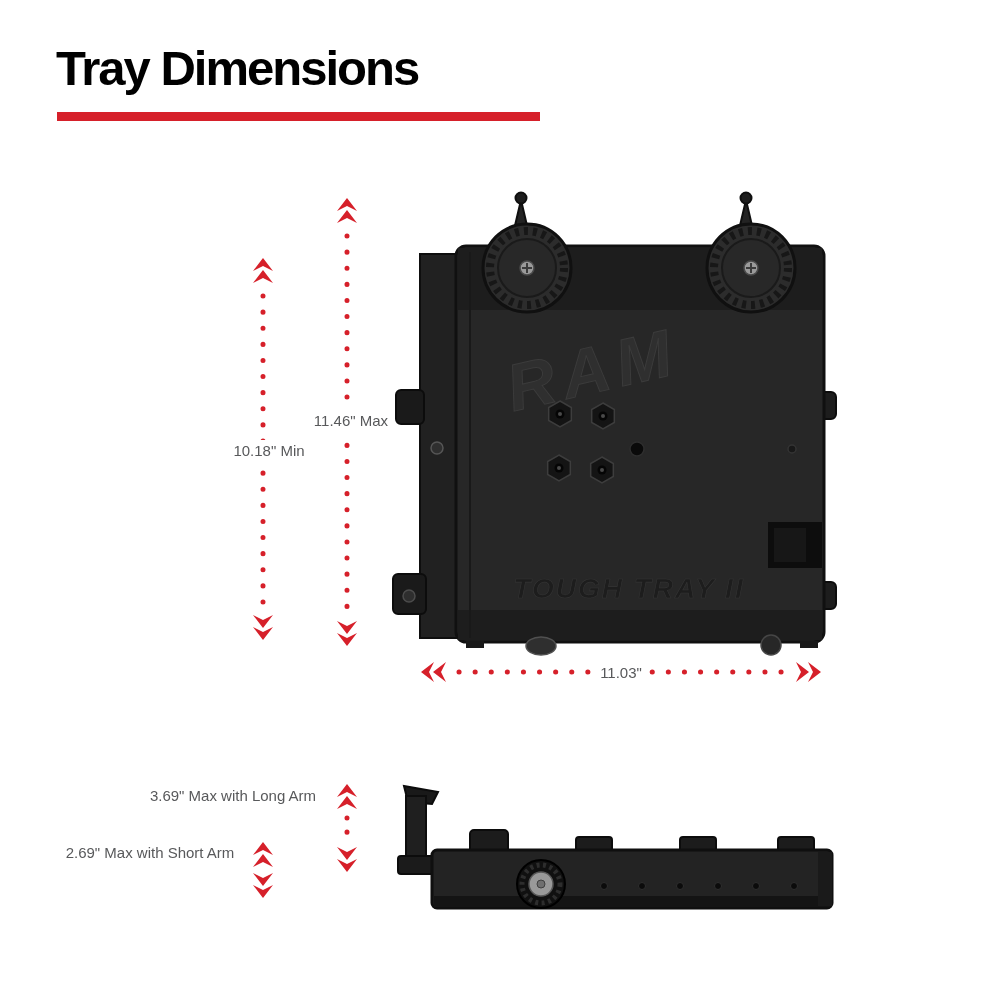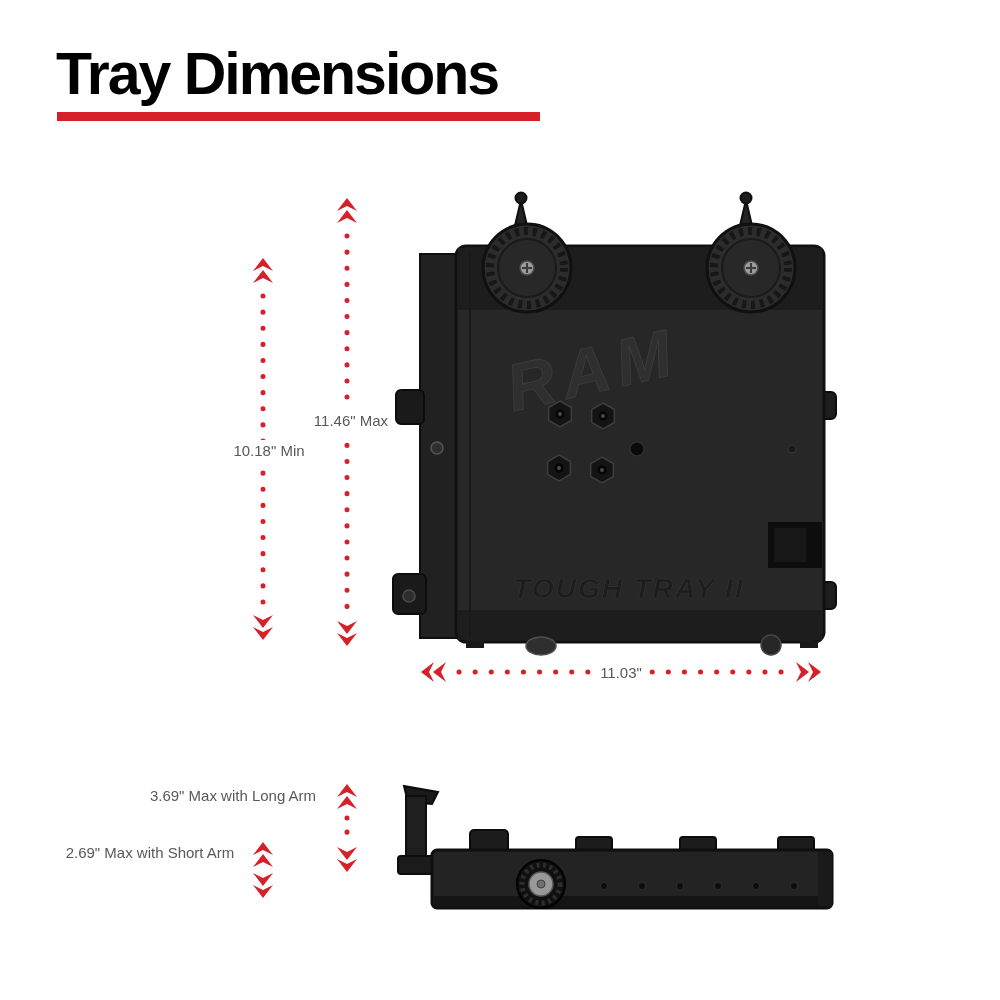--- a/index.html
+++ b/index.html
@@ -3,21 +3,21 @@
 <meta charset="utf-8">
 <style>
   html,body{margin:0;padding:0;}
   body{
     width:1000px;height:1000px;background:#ffffff;overflow:hidden;
     font-family:"Liberation Sans", sans-serif;position:relative;
   }
   .page{position:relative;width:1000px;height:1000px;}
   .title{
     position:absolute;left:56px;top:40px;margin:0;
-    font-size:59px;font-weight:bold;letter-spacing:-2px;color:#000;
+    font-size:49px;font-weight:bold;letter-spacing:-2px;color:#000;
   }
   .title-underline{
     position:absolute;left:57px;top:112px;width:483px;height:9px;
     background:#D6202A;
   }
   .art{position:absolute;left:0;top:0;}
   .dim-label{
     position:absolute;transform:translate(-50%,-50%);
     background:#ffffff;color:#58595B;font-size:15px;line-height:18px;
     padding:2px 6px;white-space:nowrap;

